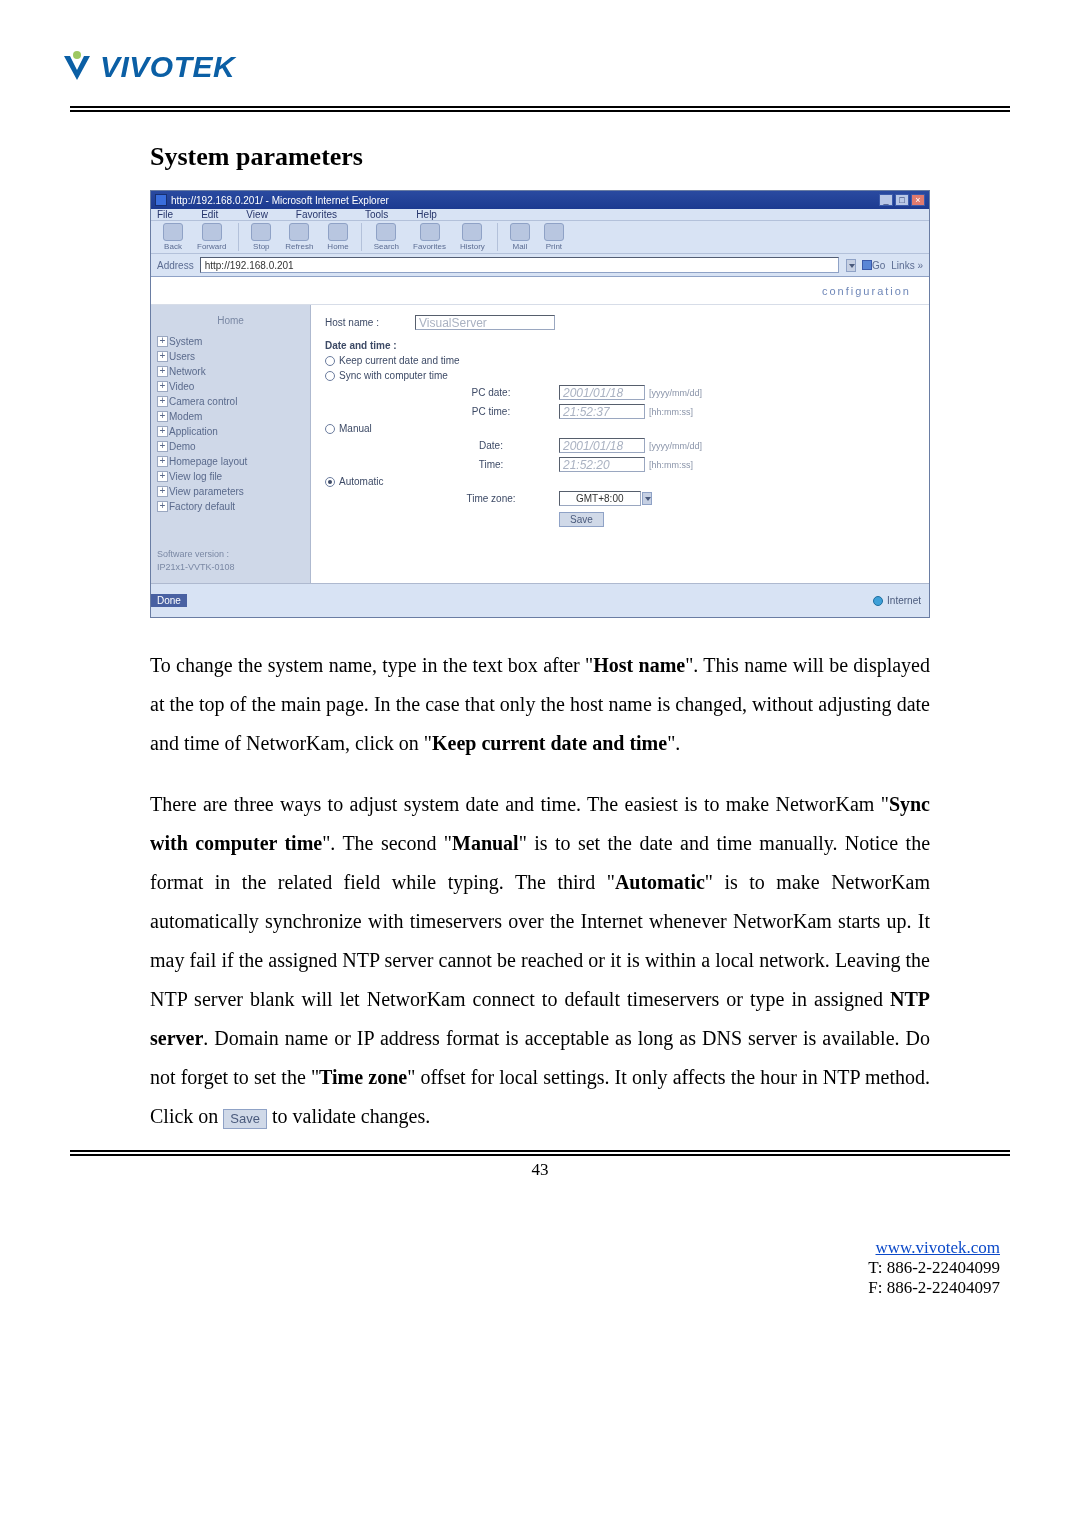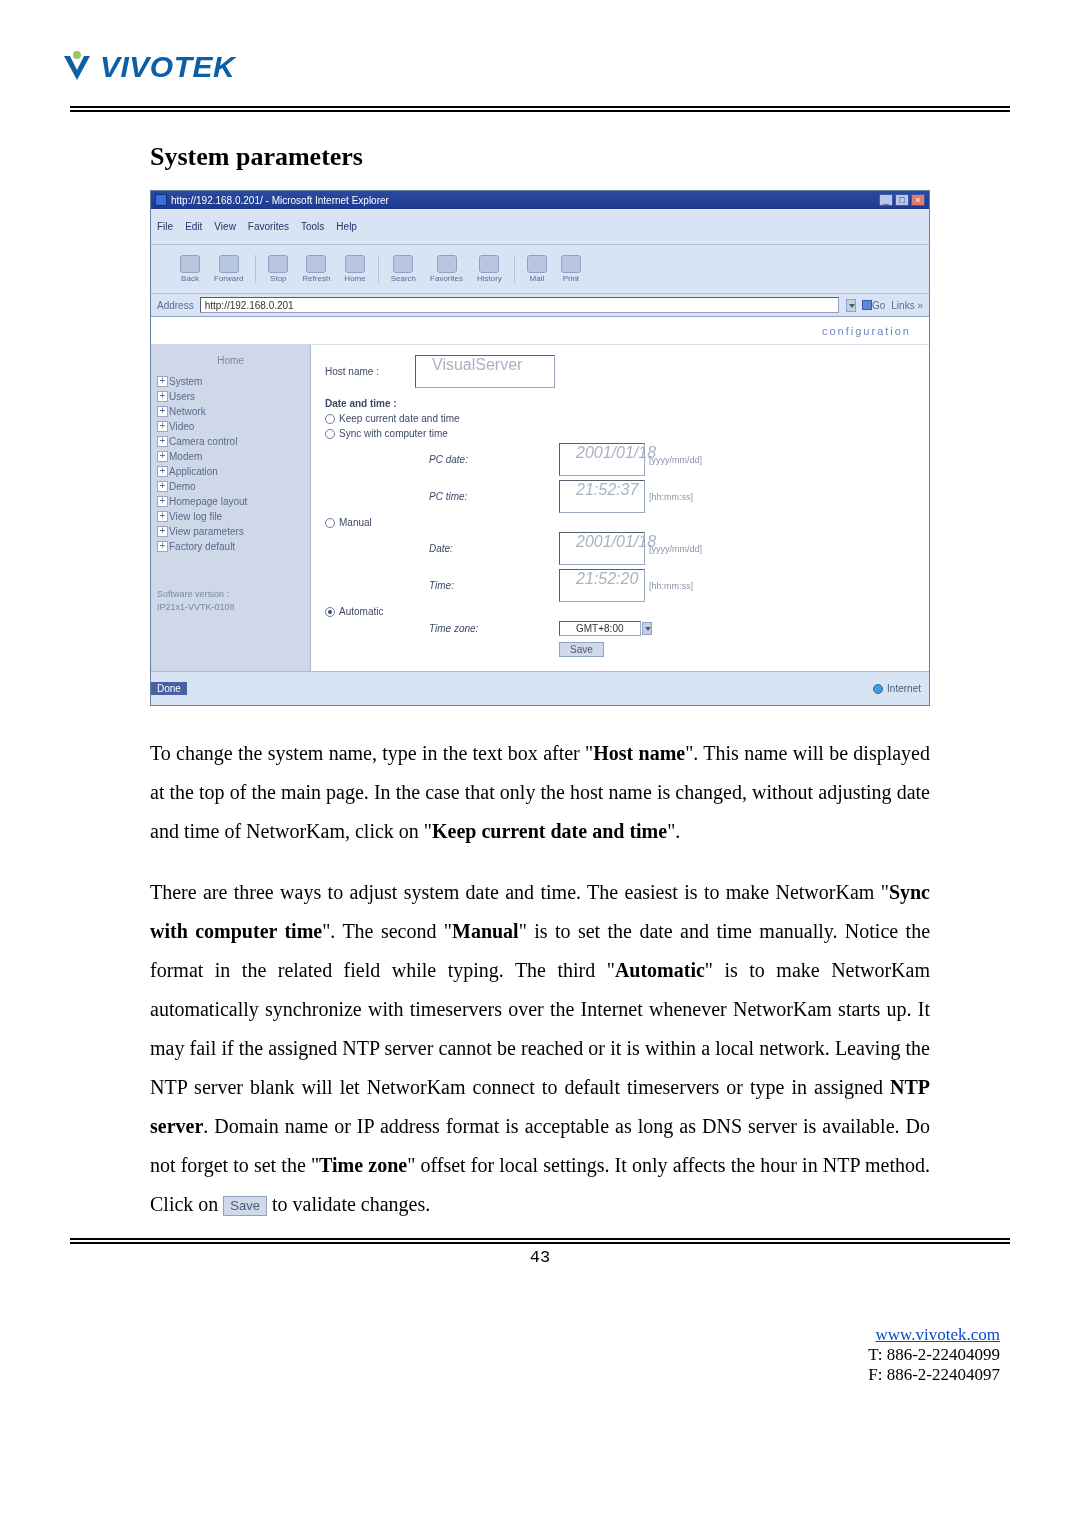--- a/index.html
+++ b/index.html
@@ -11,23 +11,23 @@
   .hr-dbl { border: none; border-top: 2px solid #000; border-bottom: 2px solid #000; height: 6px; margin-top: 22px; }
   .content { padding: 30px 80px 0 80px; }
   h1 { font-family: "Times New Roman", serif; font-weight: bold; font-size: 26px; margin-bottom: 18px; }
   .screenshot { width: 100%; border: 1px solid #6a7da3; font-family: Tahoma, Arial, sans-serif; font-size: 10px; color: #fff; background: #fff; }
   .titlebar { background: linear-gradient(#2a4aa0,#1c3a90); display: flex; align-items: center; padding: 2px 4px; height: 18px; }
   .titlebar .ticon { width: 12px; height: 12px; background: #3a6edc; border: 1px solid #183070; margin-right: 4px; }
   .titlebar .ttext { flex: 1; font-size: 10px; color: #fff; }
   .winbtns { display: flex; gap: 2px; }
   .winbtn { width: 14px; height: 12px; background: #b9c7e6; border: 1px solid #3b5aaa; color: #1a2a60; font-size: 9px; text-align: center; line-height: 10px; }
   .winbtn.close { background: #e07a6e; color: #fff; }
-  .menubar { background: #d8e3f4; color: #1a2a60; padding: 12px 6px; font-size: 10px; display: flex; gap: 12px; }
+  .menubar { background: #d8e3f4; color: #1a2a60; padding: 0 6px; font-size: 10px; display: flex; gap: 28px; }
   .menubar span { color: #26356b; }
-  .toolbar { background: #d8e3f4; padding: 3px 23px; display: flex; align-items: center; gap: 2px; border-top: 1px solid #b3c1da; border-bottom: 1px solid #b3c1da; height: 50px; }
+  .toolbar { background: #d8e3f4; padding: 3px 6px; display: flex; align-items: center; gap: 2px; border-top: 1px solid #b3c1da; border-bottom: 1px solid #b3c1da; height: 34px; }
   .tbtn { display: flex; flex-direction: column; align-items: center; color: #5b6c92; font-size: 8px; padding: 0 6px; }
   .tbtn .ti { width: 20px; height: 18px; background: #b8c6e0; border: 1px solid #8fa2c6; border-radius: 3px; margin-bottom: 1px; }
   .tsep { width: 1px; height: 28px; background: #b3c1da; margin: 0 4px; }
   .addrbar { background: #d8e3f4; padding: 3px 6px; display: flex; align-items: center; gap: 6px; border-bottom: 1px solid #8fa2c6; }
   .addrbar .lbl { color: #5b6c92; font-size: 10px; }
   .addrbox { flex: 1; background: #fff; border: 1px inset #8fa2c6; color: #333; padding: 1px 4px; font-size: 10px; height: 16px; display: flex; align-items: center; }
   .addr-right { display: flex; align-items: center; gap: 6px; color: #5b6c92; font-size: 10px; }
   .go-btn { display:inline-flex; align-items:flex-start; gap:0; }
   .go-sq { width:10px; height:10px; background:#5a86d6; border:1px solid #3b5aaa; }
   .topstrip { height: 28px; background: #fff; border-bottom: 1px solid #d7dde8; display:flex; justify-content:flex-end; align-items:center; padding-right:18px; }
@@ -37,37 +37,37 @@
   .sidebar .home { text-align:center; color:#7a88a4; font-size:10px; margin-bottom:8px; }
   .sidebar ul { list-style: none; }
   .sidebar li { padding: 2px 0 2px 12px; position: relative; color:#5a6a8c; }
   .sidebar li::before { content: "+"; position: absolute; left: 0; top: 2px; font-size: 10px; background:#fff; color:#5a6a8c; border:1px solid #9aa7c0; width:9px; height:9px; line-height:8px; text-align:center; }
   .sidebar .sw { margin-top: 34px; color:#7a88a4; font-size:9px; line-height:1.4; }
   .main { flex: 1; background: #fff; color: #3d4a66; font-size: 10px; }
   .section-hdr { background: #4c67a3; color: #fff; font-size: 10px; padding: 2px 8px; }
   .form { padding: 10px 14px; color:#3d4a66; }
   .row { display: flex; align-items: center; margin-bottom: 4px; }
   .row .lbl2 { width: 90px; color:#3d4a66; }
-  .row .lbl2b { width: 130px; text-align:left; padding-right:6px; color:#3d4a66;font-style:italic; }
-  .tin { background:#fff; border:1px inset #9aa7c0; color:#aab2c2; font-size:16px; padding:0 16px; height:33px; }
+  .row .lbl2b { width: 130px; text-align:center; padding-right:6px; color:#3d4a66; }
+  .tin { background:#fff; border:1px inset #9aa7c0; color:#aab2c2; font-size:12px; padding:0 3px; height:15px; }
   .tin.w1 { width:140px; }
   .tin.w2 { width:86px;font-style:italic; }
   .tin.w3 { width:210px; }
   .radio { width:10px; height:10px; border:1px solid #6b7c9e; border-radius:50%; display:inline-block; margin-right:4px; position:relative; vertical-align:middle; background:#fff; }
   .radio.sel::after { content:""; position:absolute; inset:2px; background:#3d4a66; border-radius:50%; }
   .sel-box { background:#fff; border:1px inset #9aa7c0; color:#333; font-size:10px; padding:0 16px; height:15px; display:inline-flex; align-items:center; }
   .save-btn { display:inline-block; background:#d0d9e8; border:1px solid #8fa2c6; color:#4a5a7c; font-size:10px; padding:1px 10px; }
   .statusbar { background:#d8e3f4; border-top:1px solid #aeb9cf; display:flex; align-items:center; color:#4a5a7c; font-size:10px; height:34px; }
   .statusbar .sleft { background:#4961a2; color:#fff; padding:1px 6px; }
   .statusbar .sright { margin-left:auto; padding:0 8px; display:flex; align-items:center; gap:4px; }
   .net-icon { width:10px; height:10px; border-radius:50%; background:#3ea0d8; border:1px solid #1f6ea0; }
   .bodytext { font-family: "Times New Roman", serif; font-size: 20px; line-height: 1.95; margin-top: 28px; text-align: justify; }
   .bodytext p { margin-bottom: 22px; }
   .save-badge { display:inline-block; background:#d0d9e8; border:1px solid #8fa2c6; color:#4a5a7c; font-family: Tahoma, Arial, sans-serif; font-size:13px; padding:0 6px; line-height:18px; vertical-align:middle; }
-  .page-num { text-align:center; font-size:17px; margin-top:4px;font-family:Liberation Mono, monospace; }
+  .page-num { text-align:center; font-size:17px; margin-top:4px; }
   .footer { text-align:right; font-size:17px; margin-top:18px; padding-right:80px; font-family:"Times New Roman",serif; }
   .footer a { color:#0b49c9; text-decoration:underline; }
   .hint { color:#8a94a9; font-size:9px; margin-left:4px; }
   .ml { margin-left: 104px; }
   .caret { display:inline-block; width:10px; height:13px; background:#c6d0e3; border:1px solid #8fa2c6; margin-left:1px; position:relative; }
   .caret::after { content:""; position:absolute; left:2px; top:4px; border-left:3px solid transparent; border-right:3px solid transparent; border-top:4px solid #4a5a7c; }
 </style>
 </head>
 <body>
 

